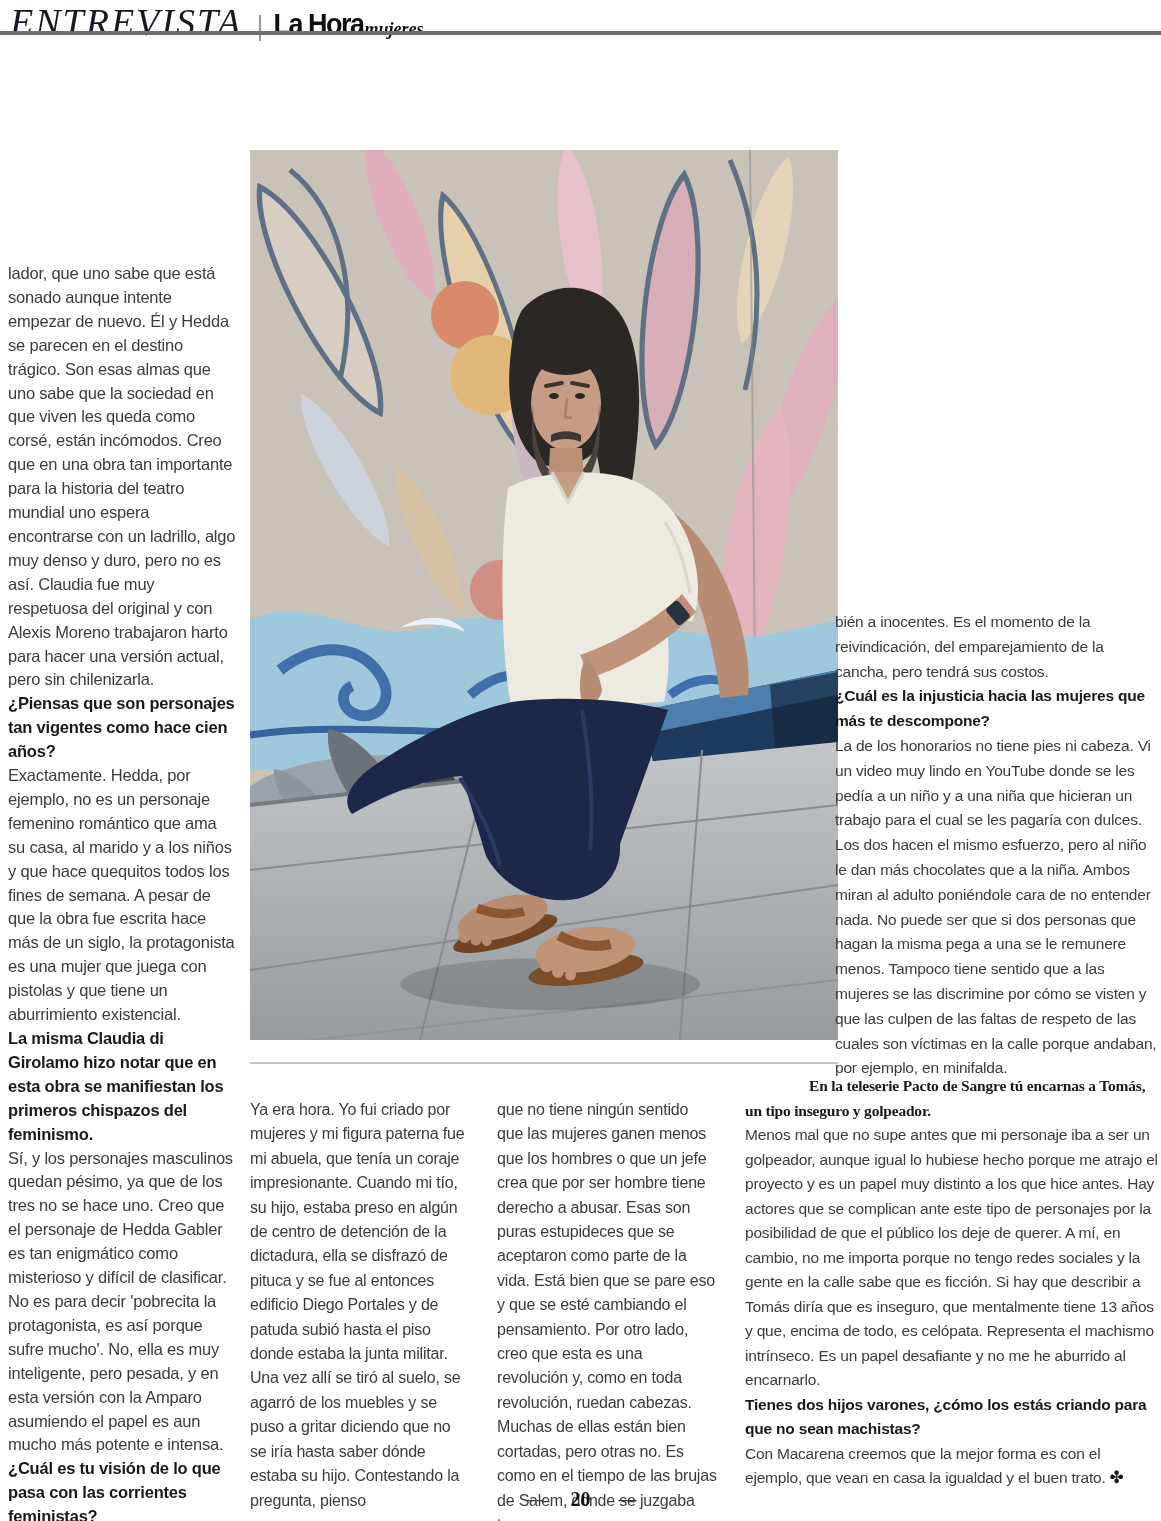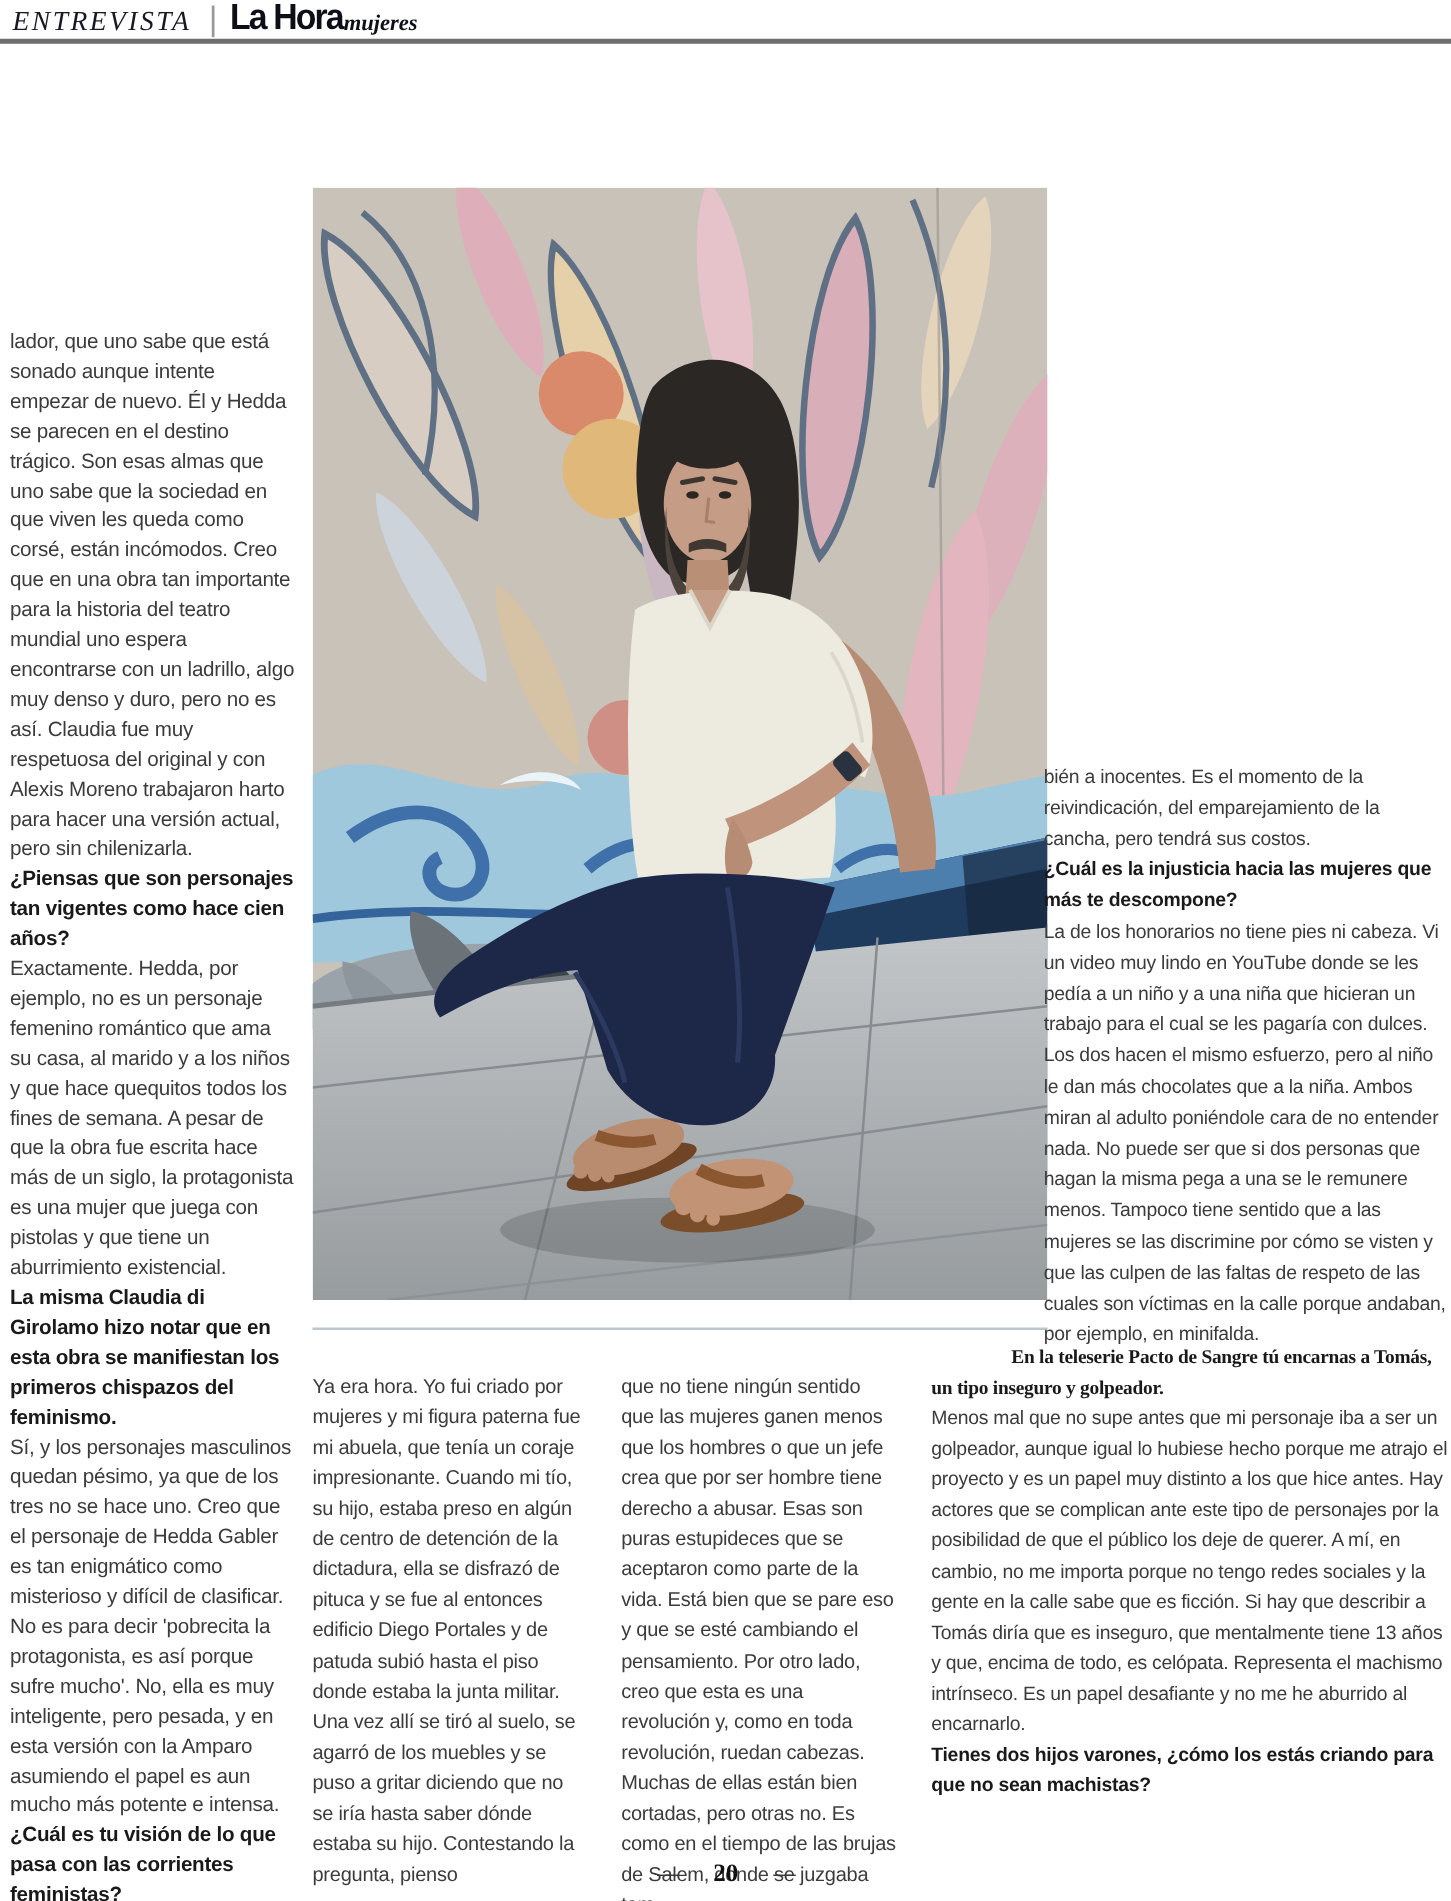--- a/index.html
+++ b/index.html
@@ -3,21 +3,21 @@
 <meta charset="utf-8">
 <style>
   * { margin:0; padding:0; box-sizing:border-box; }
   html,body { width:1161px; height:1521px; }
   body { position:relative; background:#ffffff; overflow:hidden;
          font-family:"Liberation Sans","DejaVu Sans",sans-serif; }
 
   
   .masthead { position:absolute; left:10px; top:0px; height:32px; display:flex; align-items:baseline; }
   .section-title { font-family:"Liberation Serif","DejaVu Serif",serif; font-style:italic;
-                   font-size:22px; letter-spacing:2px; color:#181824; }
+                   font-size:38px; letter-spacing:2px; color:#181824; }
   .mast-divider { font-size:27px; color:#9a9a9a; margin:0 10px 0 14px; font-weight:300; }
   .brand { font-size:27px; font-weight:bold; letter-spacing:-1.5px; color:#0e0e18;
            transform:scaleY(1.08); transform-origin:bottom; }
   .brand-suffix { font-family:"Liberation Serif","DejaVu Serif",serif; font-style:italic;
                   font-weight:bold; font-size:18px; color:#0e0e18; margin-left:1px; }
   .header-rule { position:absolute; left:0; top:31px; width:1161px; height:4px; background:#6e6e6e; }
 
   
   .col { position:absolute; color:#3b3b3b; letter-spacing:-0.2px; text-align:left; }
   .col p { margin:0; }
@@ -182,19 +182,20 @@
 <div class="col col-right">
   <p>bién a inocentes. Es el momento de la reivindicación, del emparejamiento de la cancha, pero tendrá sus costos.</p>
   <p class="q">¿Cuál es la injusticia hacia las mujeres que más te descompone?</p>
   <p>La de los honorarios no tiene pies ni cabeza. Vi un video muy lindo en YouTube donde se les pedía a un niño y a una niña que hicieran un trabajo para el cual se les pagaría con dulces. Los dos hacen el mismo esfuerzo, pero al niño le dan más chocolates que a la niña. Ambos miran al adulto poniéndole cara de no entender nada. No puede ser que si dos personas que hagan la misma pega a una se le remunere menos. Tampoco tiene sentido que a las mujeres se las discrimine por cómo se visten y que las culpen de las faltas de respeto de las cuales son víctimas en la calle porque andaban, por ejemplo, en minifalda.</p>
 </div>
 
 <div class="col col-bottom-right">
   <p class="q indent-first">En la teleserie Pacto de Sangre tú encarnas a Tomás, un tipo inseguro y golpeador.</p>
   <p>Menos mal que no supe antes que mi personaje iba a ser un golpeador, aunque igual lo hubiese hecho porque me atrajo el proyecto y es un papel muy distinto a los que hice antes. Hay actores que se complican ante este tipo de personajes por la posibilidad de que el público los deje de querer. A mí, en cambio, no me importa porque no tengo redes sociales y la gente en la calle sabe que es ficción. Si hay que describir a Tomás diría que es inseguro, que mentalmente tiene 13 años y que, encima de todo, es celópata. Representa el machismo intrínseco. Es un papel desafiante y no me he aburrido al encarnarlo.</p>
   <p class="q">Tienes dos hijos varones, ¿cómo los estás criando para que no sean machistas?</p>
+  <p><span>Con Macarena creemos que la mejor forma es con el ejemplo, que vean en casa la igualdad y el buen trato.</span><span class="end-mark">✤</span></p>
 </div>
 
 <div class="page-footer">
   <span class="footer-dash">—</span>
   <span class="page-number">20</span>
   <span class="footer-dash">—</span>
 </div>
 
 </body></html>

